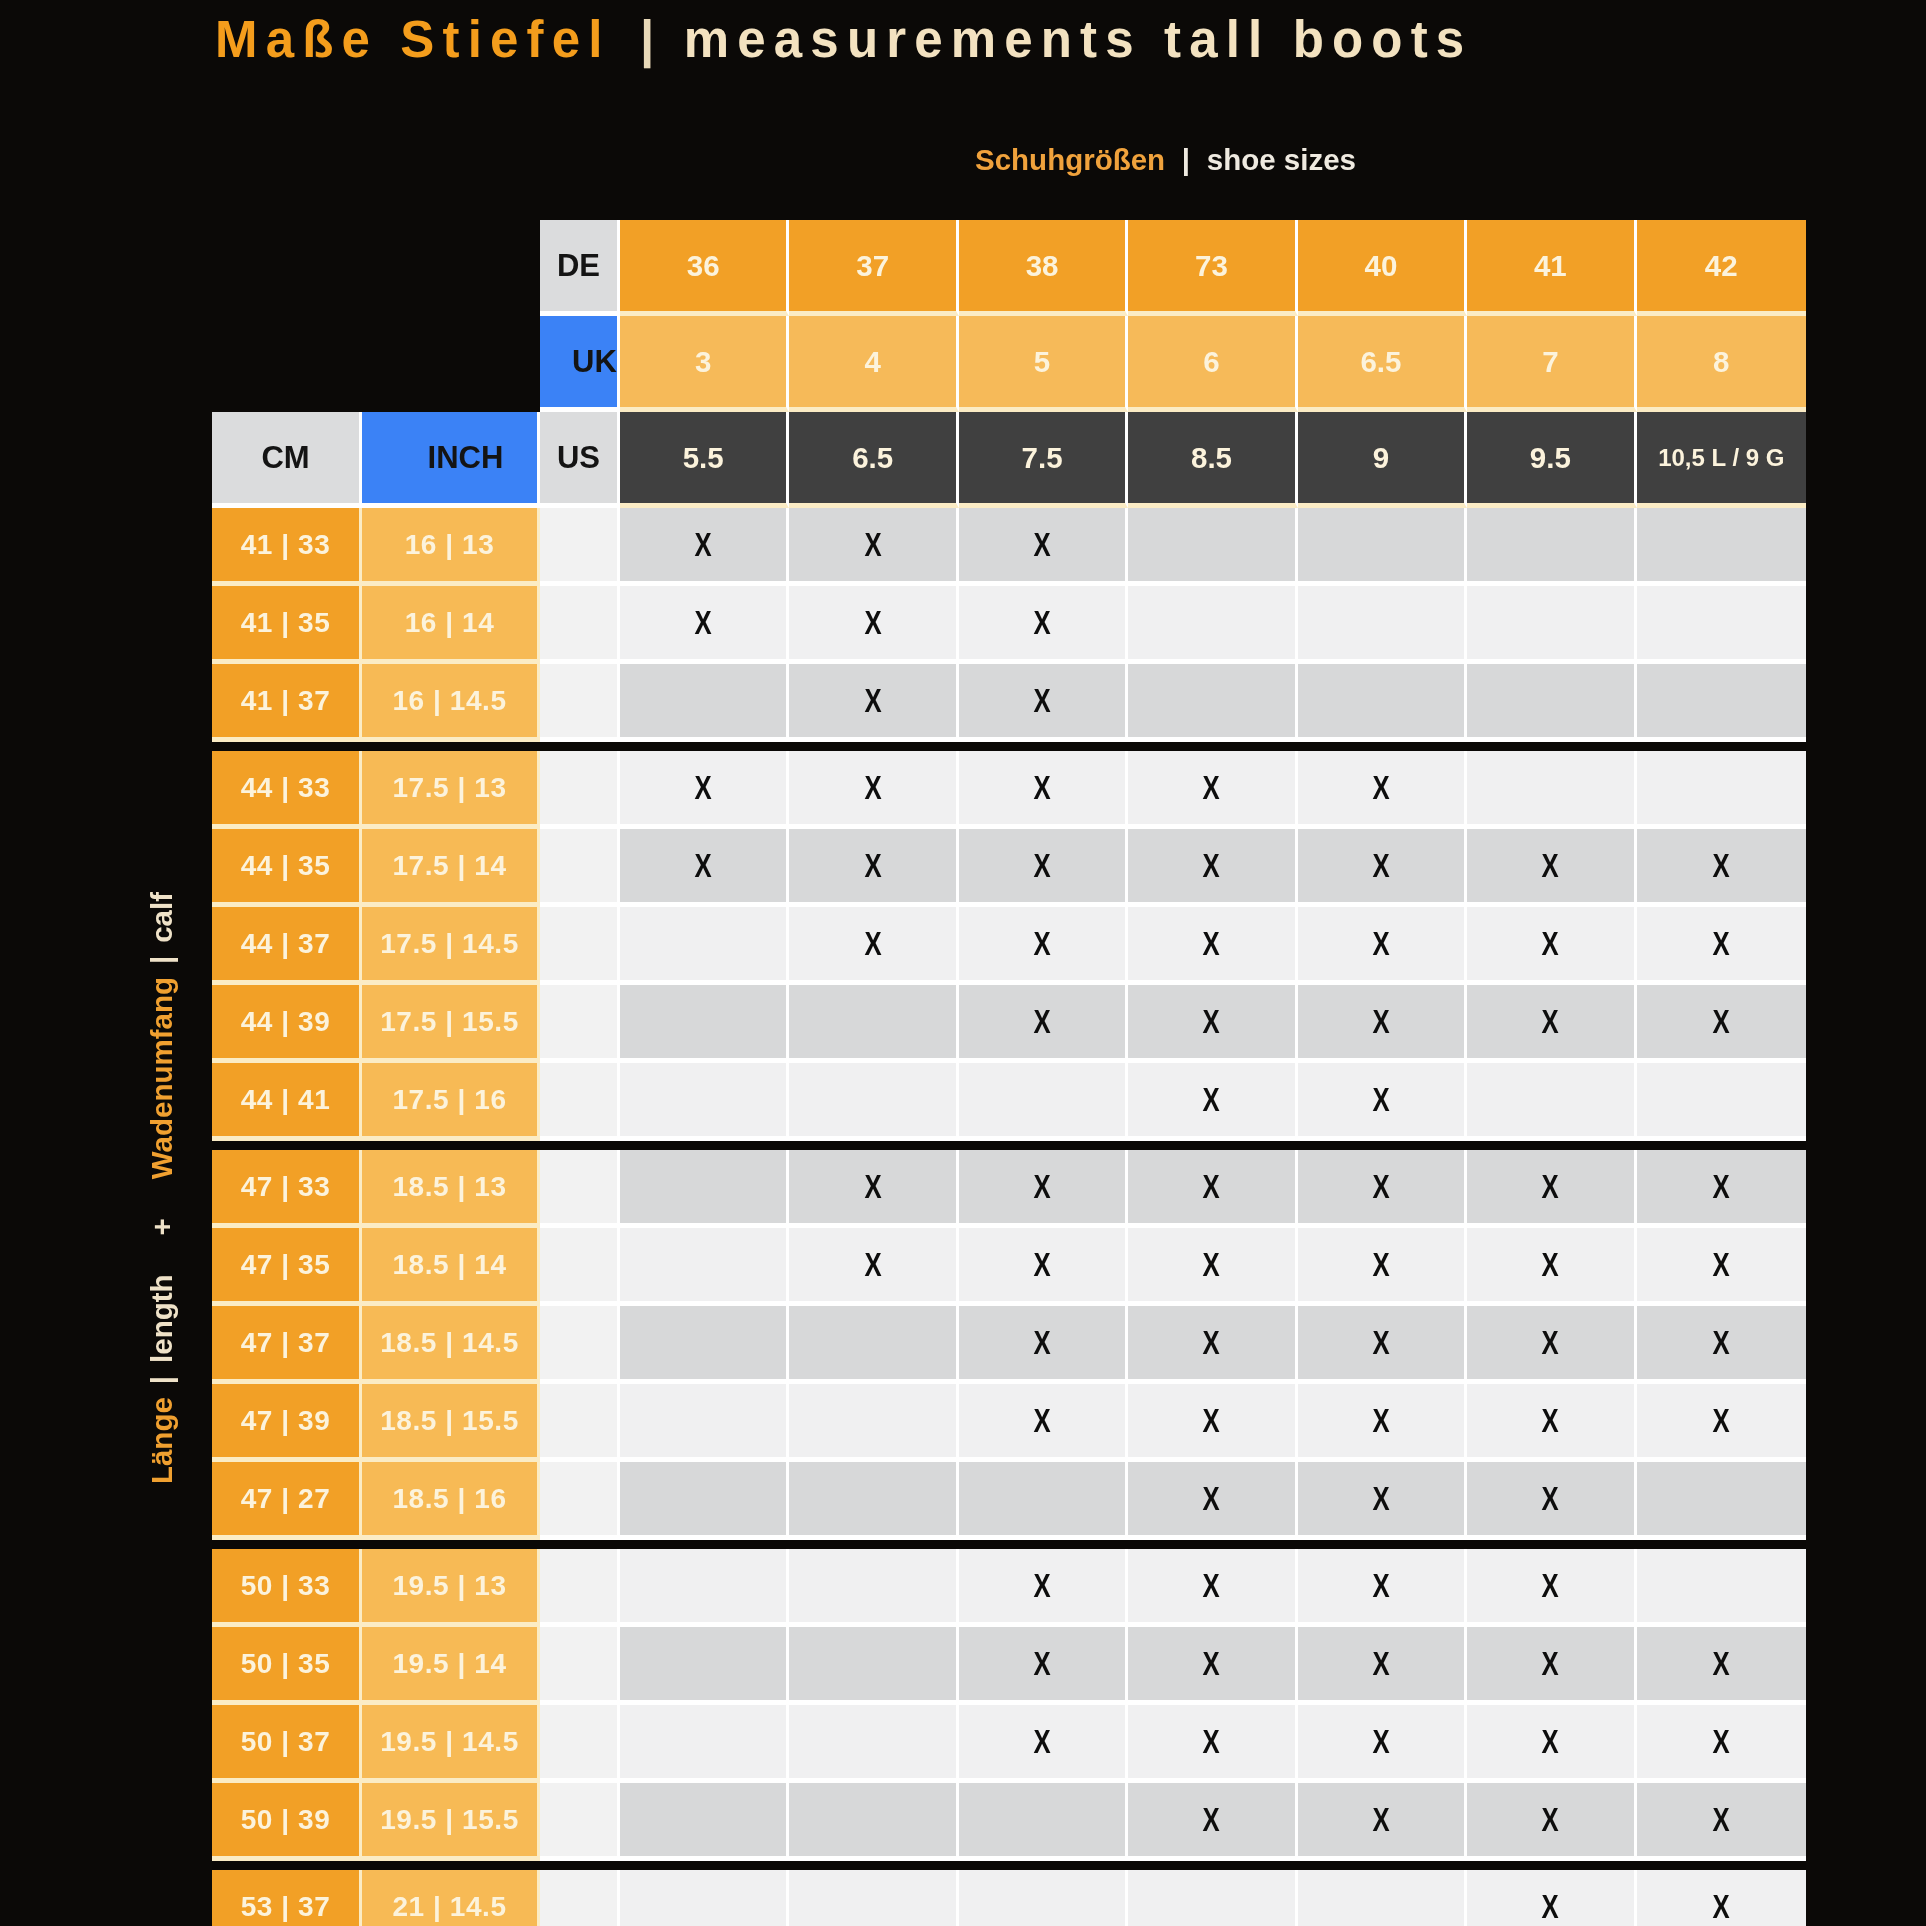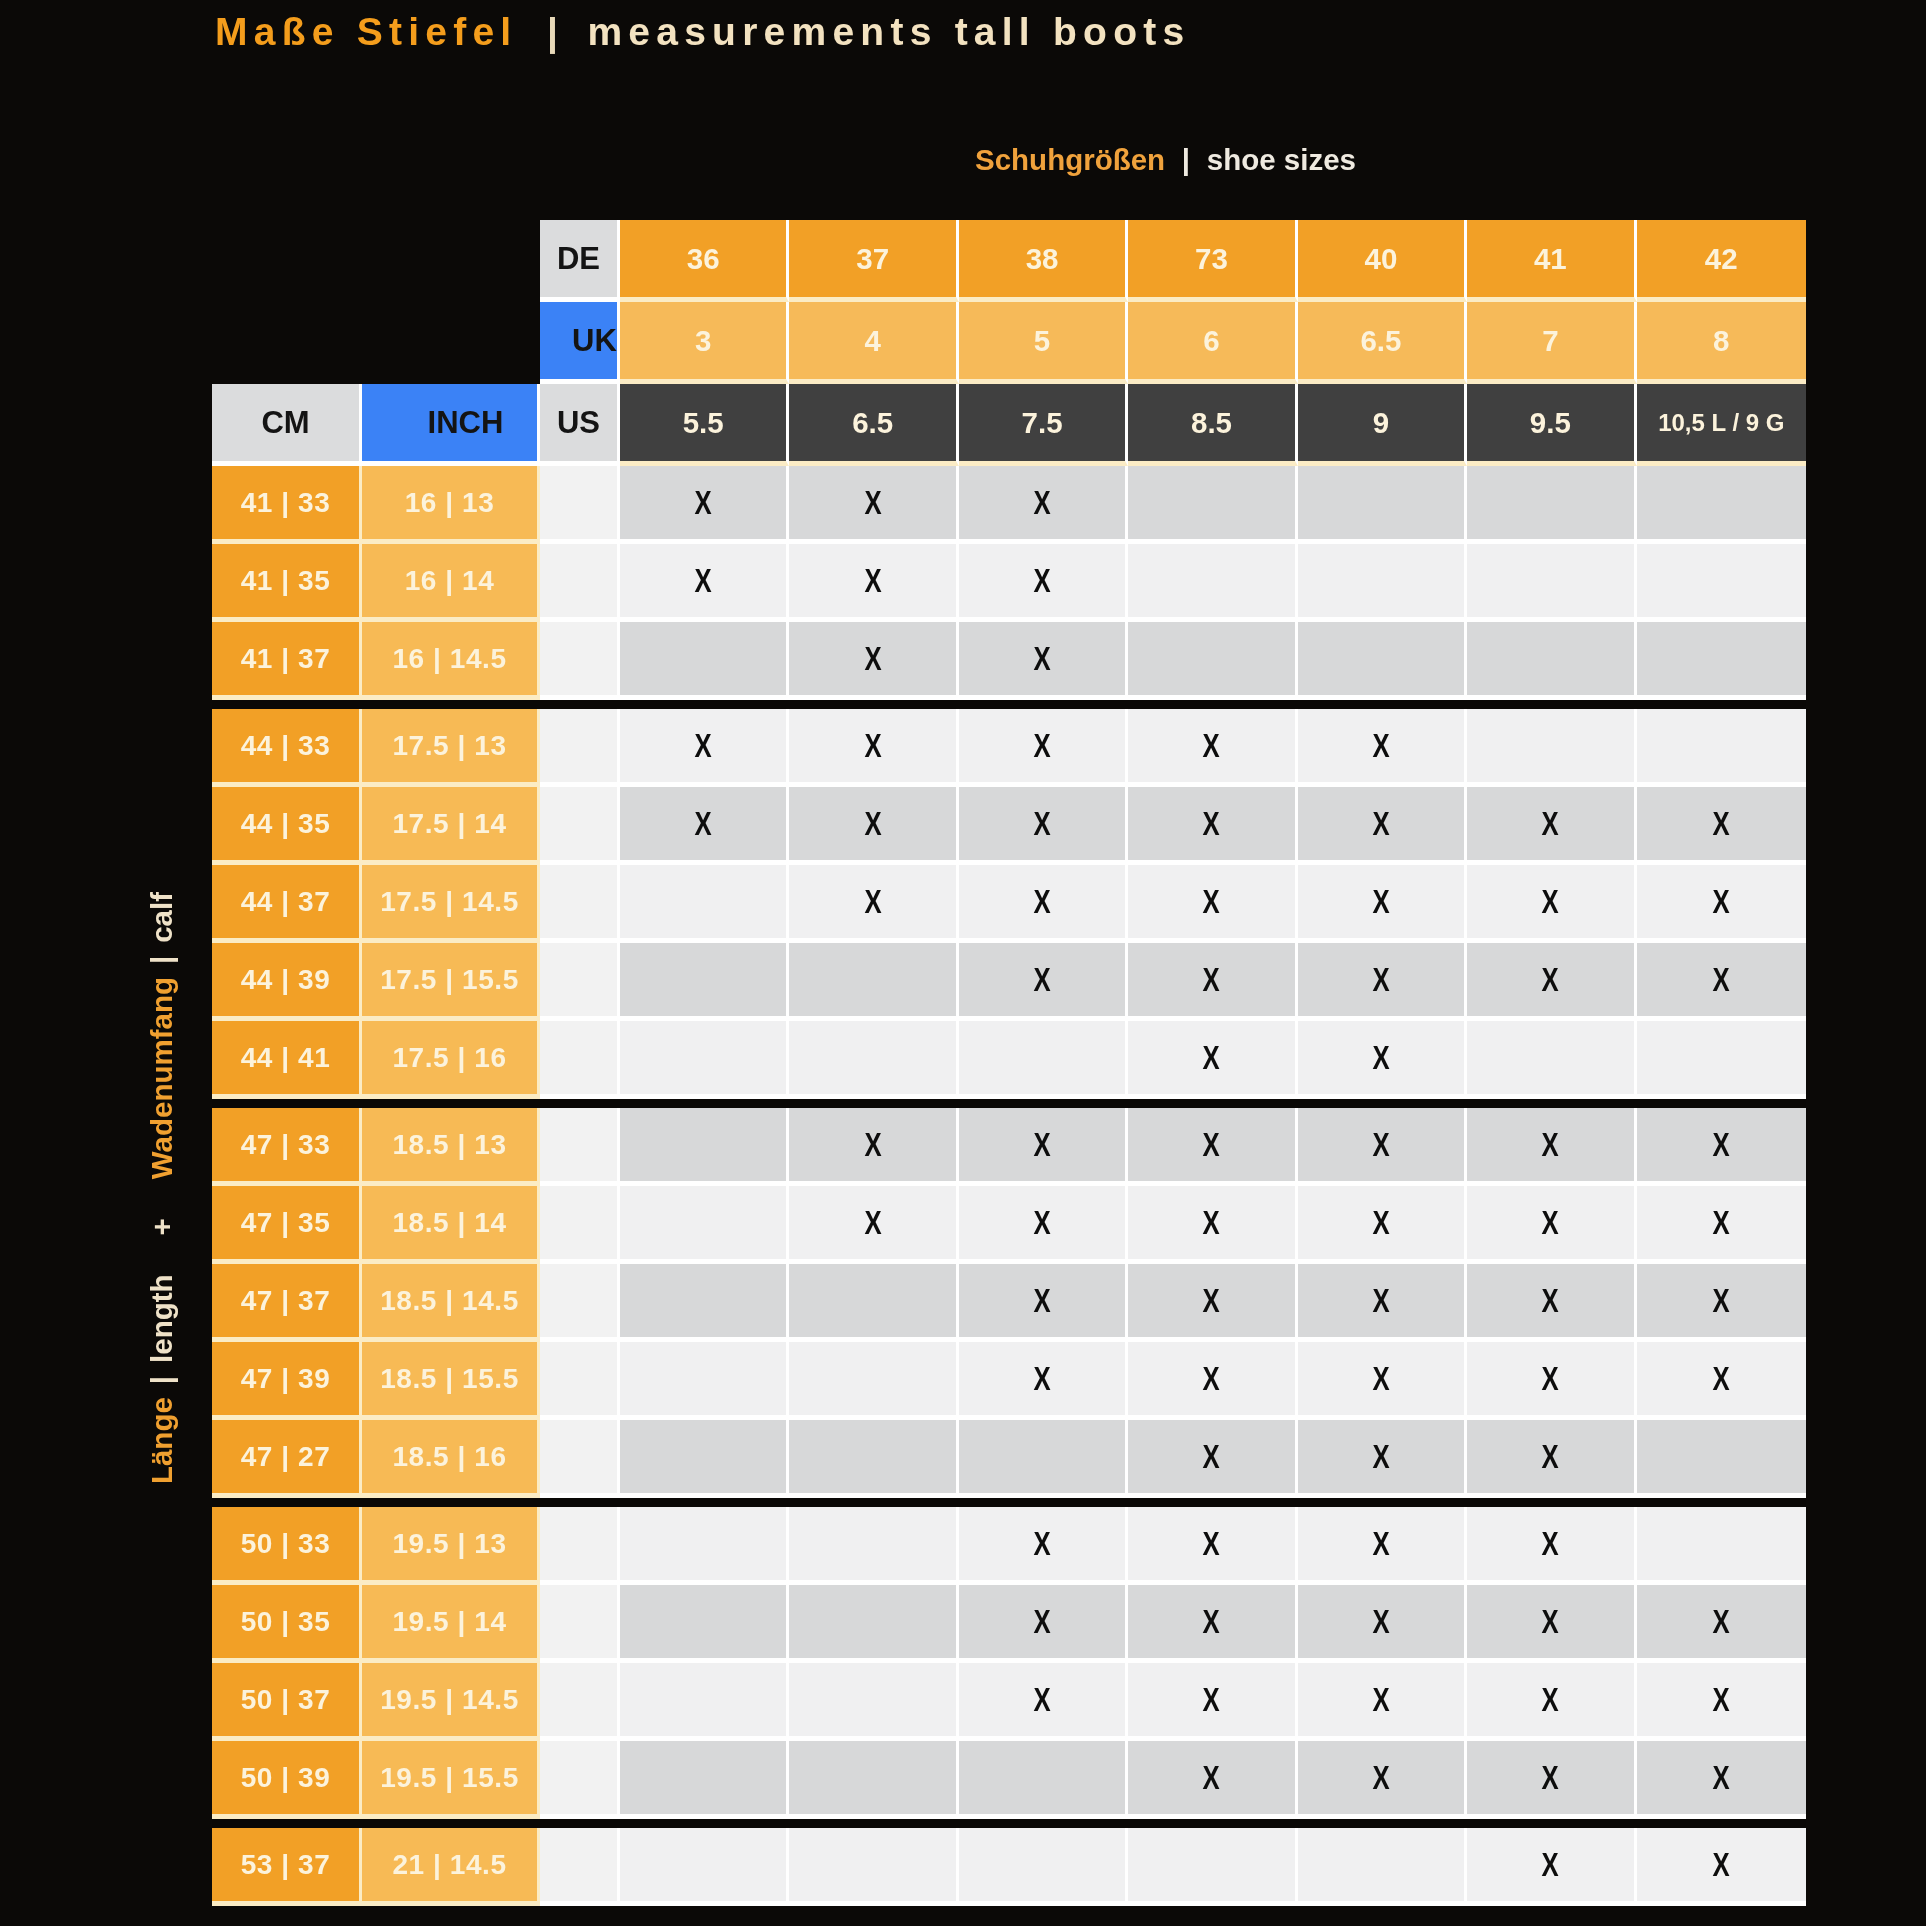--- a/index.html
+++ b/index.html
@@ -7,21 +7,21 @@
     width:1926px;height:1926px;
     background:#0B0907;
     position:relative;
     overflow:hidden;
     font-family:"Liberation Sans", sans-serif;
     font-weight:700;
   }
   
   .title{
     position:absolute;left:215px;top:10.3px;
-    font-size:39px;font-weight:700;white-space:nowrap;
+    font-size:51px;font-weight:700;white-space:nowrap;
   }
   .ti-de{color:#F49D1C;letter-spacing:0.16em;}
   .ti-sep{color:#E8D9B8;margin:0 29.5px;letter-spacing:0;}
   .ti-en{color:#F3E2C0;letter-spacing:0.16em;}
 
   .subtitle{
     position:absolute;left:620px;top:143px;width:1091px;
     text-align:center;font-size:29.5px;font-weight:700;white-space:nowrap;
   }
   .su-de{color:#F0A23C;}
@@ -43,21 +43,21 @@
   .tbl{position:absolute;left:212px;top:220px;width:1594px;}
   .trow{display:grid;grid-template-columns:150px 178px 80px repeat(7,1fr);}
   .cell{
     box-sizing:border-box;
     display:flex;align-items:center;justify-content:center;
     border-right:3.9px solid #FFFFFF;
     border-bottom:5.1px solid #FFFFFF;
     font-weight:700;
     overflow:hidden;
   }
-  .hrow .cell{height:82px;}
+  .hrow .cell{height:96px;}
   .drow .cell{height:78px;}
   .span2{grid-column:span 2;}
   .void{background:transparent;border-color:transparent;}
   .lab{color:#141414;font-size:31px;}
   .g-dark{background:#DBDCDD;}
   .g-light{background:#3b82f6;padding-left:32px;}
   .o-strong{background:#F2A026;}
   .o-mid{background:#F6BA59;}
   .o-mid2{background:#F7BA55;}
   .o-light{background:#404040;}

